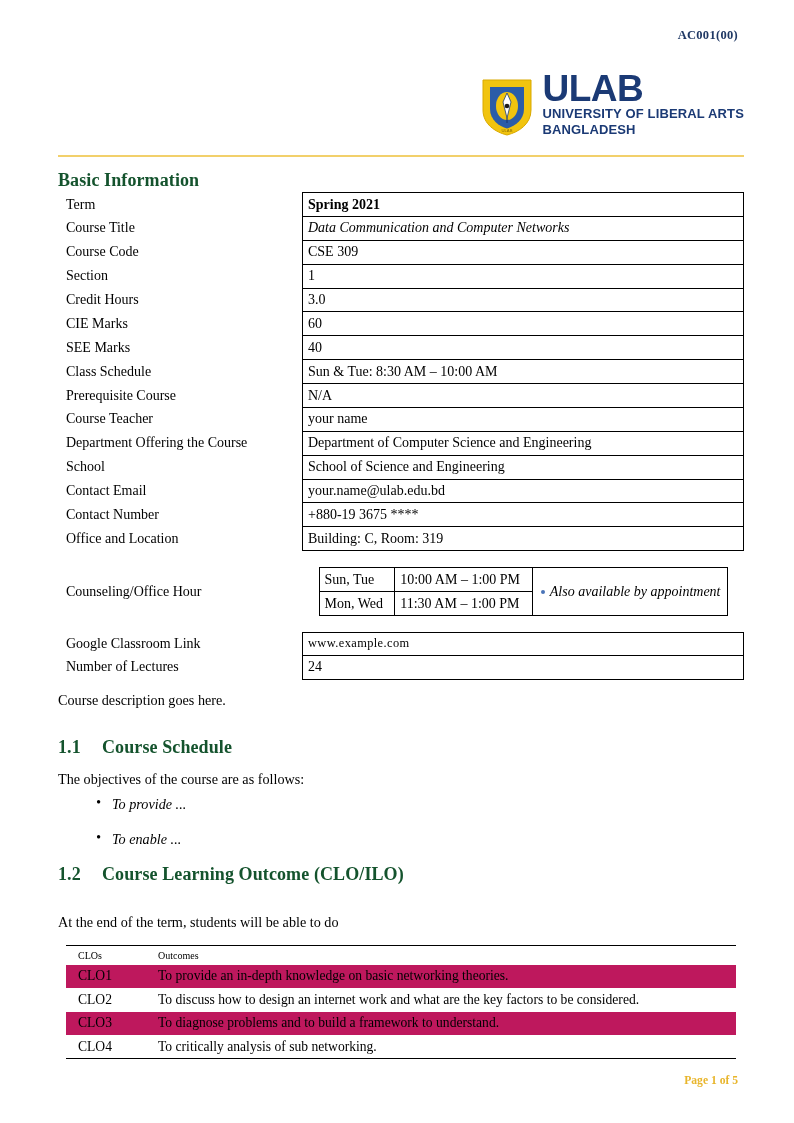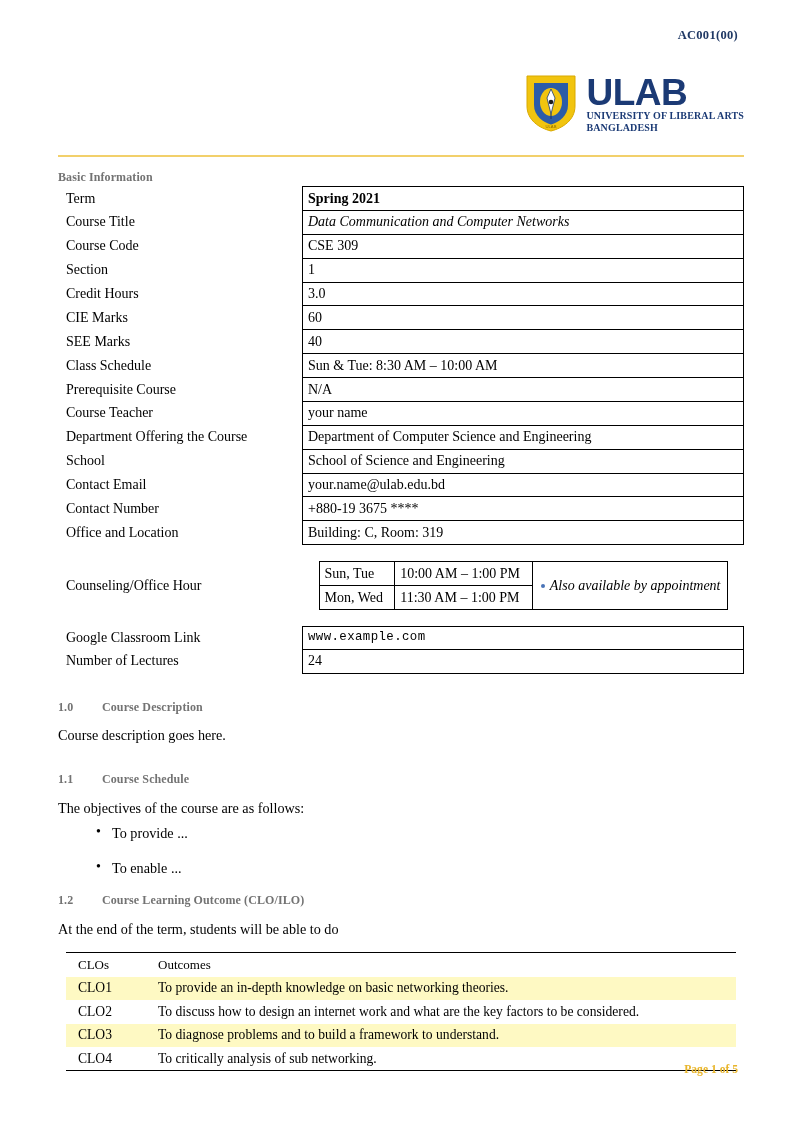--- a/index.html
+++ b/index.html
@@ -71,22 +71,22 @@
   }
   .logo-ulab {
     font-family: "Liberation Sans", sans-serif;
     font-size: 37px;
     font-weight: bold;
     color: #1b3a75;
     line-height: 0.92;
     letter-spacing: -0.5px;
   }
   .logo-sub1, .logo-sub2 {
-    font-family: Liberation Serif, serif;
-    font-size: 10px;
+    font-family: Liberation Sans, sans-serif;
+    font-size: 13px;
     font-weight: bold;
     color: #1b3a75;
     letter-spacing: 0.15px;
     line-height: 1.22;
   }
 
   
   .gold-rule {
     position: absolute;
     left: 58px;
@@ -100,22 +100,22 @@
   .content {
     position: absolute;
     left: 58px;
     top: 170px;
     width: 686px;
   }
 
   h2.section-gold {
     font-family: "Liberation Serif", serif;
     font-weight: bold;
-    font-size: 12px;
-    color: #737373;
+    font-size: 18px;
+    color: #14532d;
     margin: 0;
     padding: 0;
     letter-spacing: 0.1px;
   }
   .sec-num {
     display: inline-block;
     min-width: 44px;
   }
 
   .body-text {
@@ -144,21 +144,21 @@
   }
   .info-value {
     border: 0.9px solid #000;
     padding: 1.5px 0 1.5px 5px !important;
     font-size: 14px;
     line-height: 1.42;
   }
   .v-bold { font-weight: bold; }
   .v-italic { font-style: italic; }
   .v-mono {
-    font-family: Liberation Mono, monospace;
+    font-family: Liberation Serif, serif;
     font-size: 12.4px;
     letter-spacing: 0.4px;
   }
 
   
   .info-value.nested-cell {
     padding: 16px !important;
     border: none;
   }
   .counsel-table {
@@ -198,20 +198,21 @@
     margin: 6px 0 0 0;
     padding: 0 0 0 38px;
     list-style: none;
   }
   ul.obj-list li {
     font-size: 14.2px;
     line-height: 1.35;
     margin-bottom: 15.5px;
     position: relative;
     padding-left: 16px;
+    font-style: italic;
   }
   ul.obj-list li::before {
     content: "\2022";
     position: absolute;
     left: 0;
     top: -1px;
     font-size: 14px;
   }
 
   
@@ -221,37 +222,37 @@
   }
   .clo-table {
     border-collapse: collapse;
     width: 100%;
     font-size: 13.6px;
   }
   .clo-table th {
     text-align: left;
     font-weight: normal;
     padding: 3.5px 0 4px 12px;
-    font-size: 13px;
+    font-size: 10px;
   }
   .clo-table td {
     padding: 2.5px 0 2.5px 12px;
     line-height: 1.35;
   }
   .clo-col-id { width: 68px; }
   .rule-top { border-top: 1.3px solid #000; }
   .rule-mid { border-top: 0.9px solid #000; }
   .rule-bot { border-bottom: 1.3px solid #000; }
-  tr.shaded td { background: #fef9c3; }
+  tr.shaded td { background: #be185d; }
 
   
   .footer {
     position: absolute;
     right: 56px;
-    bottom: 47px;
+    bottom: 36px;
     font-size: 11.6px;
     font-weight: bold;
     color: #e8b52b;
     font-family: "Liberation Serif", serif;
   }
 </style>
 </head>
 <body>
 
 <div class="page">
@@ -372,39 +373,36 @@
           <td class="info-value v-mono">www.example.com</td>
         </tr>
         <tr>
           <td class="info-label">Number of Lectures</td>
           <td class="info-value">24</td>
         </tr>
 
       </tbody>
     </table>
 
-    <h2 class="section-gold" style="margin-top:26px">
-      <span class="sec-num">1.0</span><span>Course Description</span>
-    </h2>
     <p class="body-text" style="margin-top:11px">Course description goes here.</p>
 
     <h2 class="section-gold" style="margin-top:27px">
       <span class="sec-num">1.1</span><span>Course Schedule</span>
     </h2>
     <p class="body-text" style="margin-top:12px">The objectives of the course are as follows:</p>
 
     <ul class="obj-list">
       <li>To provide ...</li>
       <li>To enable ...</li>
     </ul>
 
     <h2 class="section-gold" style="margin-top:12px">
       <span class="sec-num">1.2</span><span>Course Learning Outcome (CLO/ILO)</span>
     </h2>
-    <p class="body-text" style="margin-top:12px">At the end of the term, students will be able to do</p>
+    <p class="body-text" style="margin-top:28px">At the end of the term, students will be able to do</p>
 
     <div class="clo-wrap">
       <table class="clo-table">
         <thead>
           <tr>
             <th class="clo-col-id rule-top rule-mid">CLOs</th>
             <th class="rule-top rule-mid">Outcomes</th>
           </tr>
         </thead>
         <tbody>

